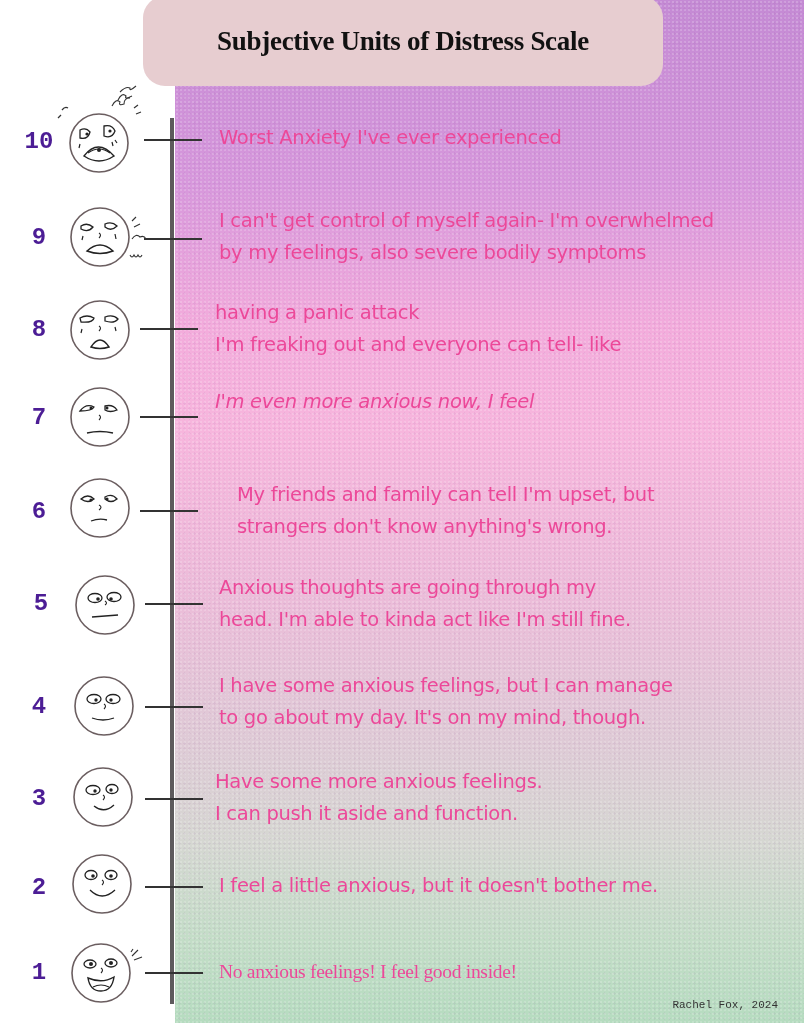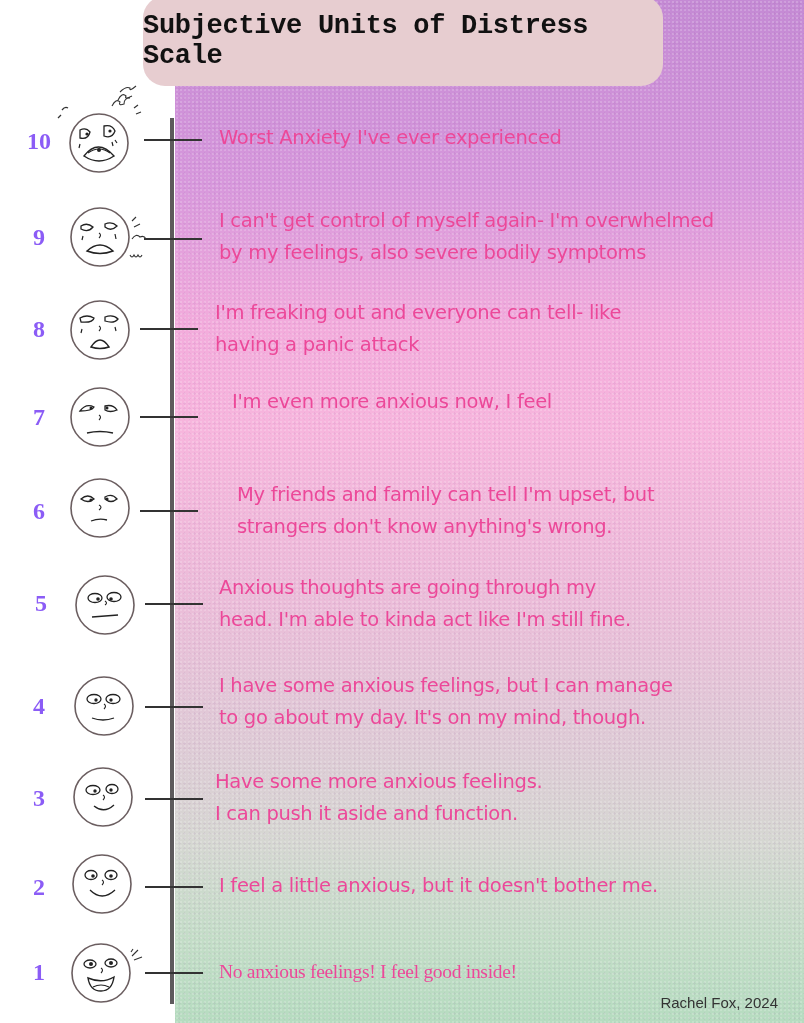--- a/index.html
+++ b/index.html
@@ -4,28 +4,28 @@
 <style>
   html, body { margin:0; padding:0; }
   body { width:804px; height:1023px; position:relative; overflow:hidden; background:#ffffff; font-family:"DejaVu Sans", sans-serif; }
   .bg { position:absolute; left:175px; top:0; width:629px; height:1023px;
         background: linear-gradient(180deg, #c48ad4 0%, #d798dc 18%, #f3acdc 32%, #f7b6dd 42%, #ecbcd9 58%, #dfcad6 72%, #d6d7d2 82%, #c3ddc7 92%, #b6dcc0 100%); }
   .bg::after { content:""; position:absolute; inset:0;
         background-image: radial-gradient(rgba(255,255,255,0.18) 1px, transparent 1.2px), radial-gradient(rgba(120,60,140,0.08) 1px, transparent 1.2px);
         background-size: 4px 4px, 5px 5px; background-position:0 0, 2px 1px; }
   .title-box { position:absolute; left:143px; top:0; width:520px; height:86px; background:#e7cdd0; border-radius:0 0 22px 22px;
         border-top-left-radius:22px; border-top-right-radius:22px; top:-4px; height:90px; display:flex; align-items:center; justify-content:center; z-index:2; }
-  .title { font-family:Liberation Mono, monospace; font-weight:bold; font-size:27px; color:#111; letter-spacing:-0.3px; }
+  .title { font-family:Liberation Serif, serif; font-weight:bold; font-size:27px; color:#111; letter-spacing:-0.3px; }
   .vline { position:absolute; left:170px; top:118px; width:4px; height:886px; background:#5d5a5c; z-index:2; }
   .row { position:absolute; left:0; width:804px; z-index:3; }
-  .num { position:absolute; font-family:Liberation Serif, serif; font-weight:bold; font-size:24px; color:#8b5cf6; width:50px; text-align:center; }
+  .num { position:absolute; font-family:Liberation Mono, monospace; font-weight:bold; font-size:24px; color:#4c1d95; width:50px; text-align:center; }
   .face { position:absolute; width:62px; height:62px; }
   .tick { position:absolute; height:2px; background:#333; width:58px; }
   .desc { position:absolute; font-family:"DejaVu Sans", sans-serif; font-size:19.5px; line-height:32px; color:#ec4899; white-space:nowrap; letter-spacing:-0.3px; }
-  .credit { position:absolute; right:26px; bottom:12px; font-family:Liberation Sans, sans-serif; font-size:15px; color:#333; z-index:3; }
+  .credit { position:absolute; right:26px; bottom:12px; font-family:Liberation Mono, monospace; font-size:11px; color:#333; z-index:3; }
 </style>
 </head>
 <body>
 
 <div class="bg"></div>
 
 <div class="title-box">
   <span class="title">Subjective Units of Distress Scale</span>
 </div>
 
@@ -80,38 +80,38 @@
   <svg class="face" style="left:69px;top:299px;" viewBox="0 0 62 62">
     <circle cx="31" cy="31" r="29" fill="#fff" stroke="#6b5e60" stroke-width="1.6"></circle>
     <path d="M11 19 q7 -4 14 0 q-1 5 -13 4 z" fill="none" stroke="#222" stroke-width="1.3"></path>
     <path d="M36 18 q8 -3 13 2 q-4 5 -13 2 z" fill="none" stroke="#222" stroke-width="1.3"></path>
     <path d="M30 27 q3 2 0 5" fill="none" stroke="#222" stroke-width="1.1"></path>
     <path d="M22 48 q9 -14 18 0 q-9 3 -18 0 z" fill="none" stroke="#222" stroke-width="1.4"></path>
     <path d="M13 30 l-1 4 M46 28 l1 4" stroke="#222" stroke-width="1.2"></path>
   </svg>
   <div class="tick" style="left:140px;top:328px;"></div>
   <div class="desc" style="left:215px;top:297px;">
+    <div>having a panic attack</div>
     <div>I'm freaking out and everyone can tell- like</div>
-    <div>having a panic attack</div>
   </div>
 </div>
 
 <div class="row" style="top:0">
   <span class="num" style="left:14px;top:404px;">7</span>
   <svg class="face" style="left:69px;top:386px;" viewBox="0 0 62 62">
     <circle cx="31" cy="31" r="29" fill="#fff" stroke="#6b5e60" stroke-width="1.6"></circle>
     <path d="M11 25 q6 -8 14 -4 q-2 4 -14 4 z" fill="none" stroke="#222" stroke-width="1.3"></path>
     <path d="M36 20 q8 -2 12 4 q-7 3 -12 0 z" fill="none" stroke="#222" stroke-width="1.3"></path>
     <circle cx="22" cy="22" r="1.5" fill="#222"></circle>
       <circle cx="38" cy="22" r="1.5" fill="#222"></circle>
     <path d="M30 29 q3 2 0 5" fill="none" stroke="#222" stroke-width="1.1"></path>
     <path d="M18 47 q13 -3 26 0" fill="none" stroke="#222" stroke-width="1.3"></path>
   </svg>
   <div class="tick" style="left:140px;top:416px;"></div>
-  <div class="desc" style="left:232px;top:386px;">
+  <div class="desc" style="left:215px;top:386px;font-style:italic;">
     <div>I'm even more anxious now, I feel</div>
   </div>
 </div>
 
 <div class="row" style="top:0">
   <span class="num" style="left:14px;top:498px;">6</span>
   <svg class="face" style="left:69px;top:477px;" viewBox="0 0 62 62">
     <circle cx="31" cy="31" r="29" fill="#fff" stroke="#6b5e60" stroke-width="1.6"></circle>
     <path d="M12 22 q7 -6 13 0 q-6 5 -13 0 z" fill="none" stroke="#222" stroke-width="1.3"></path>
     <path d="M36 20 q7 -4 12 2 q-6 5 -12 0 z" fill="none" stroke="#222" stroke-width="1.3"></path>

